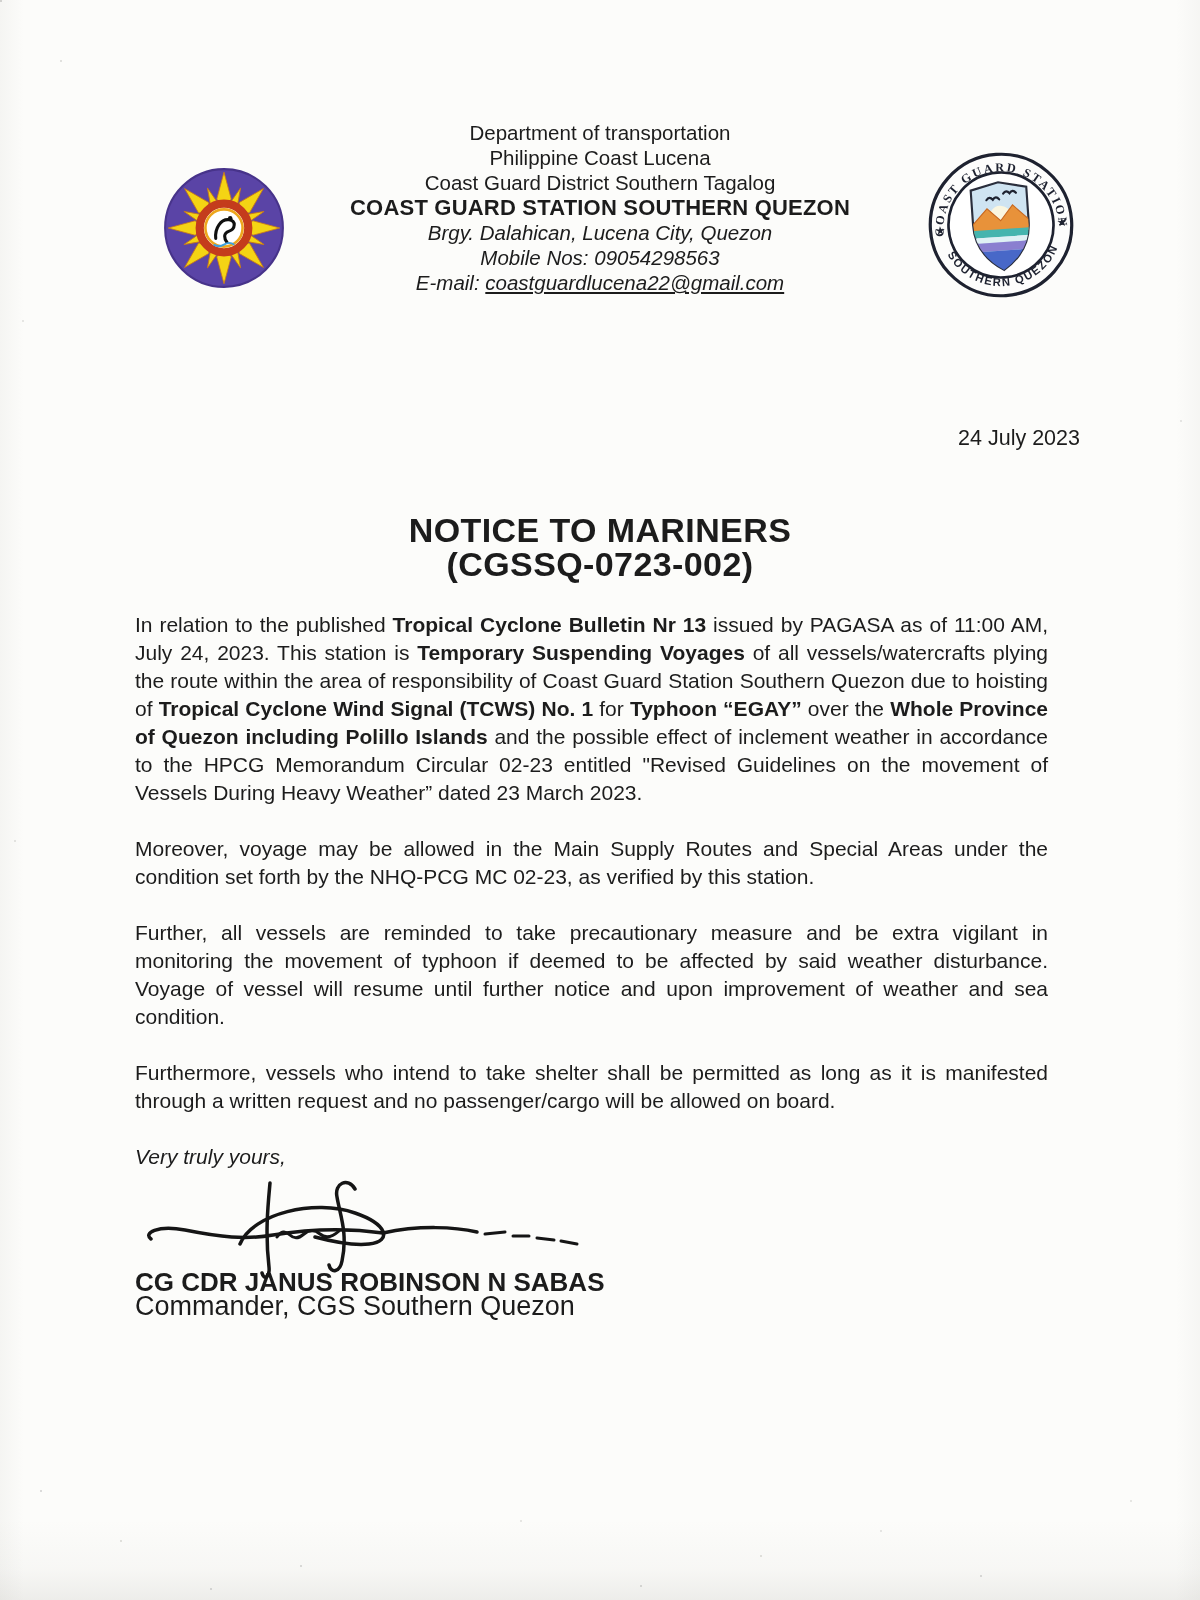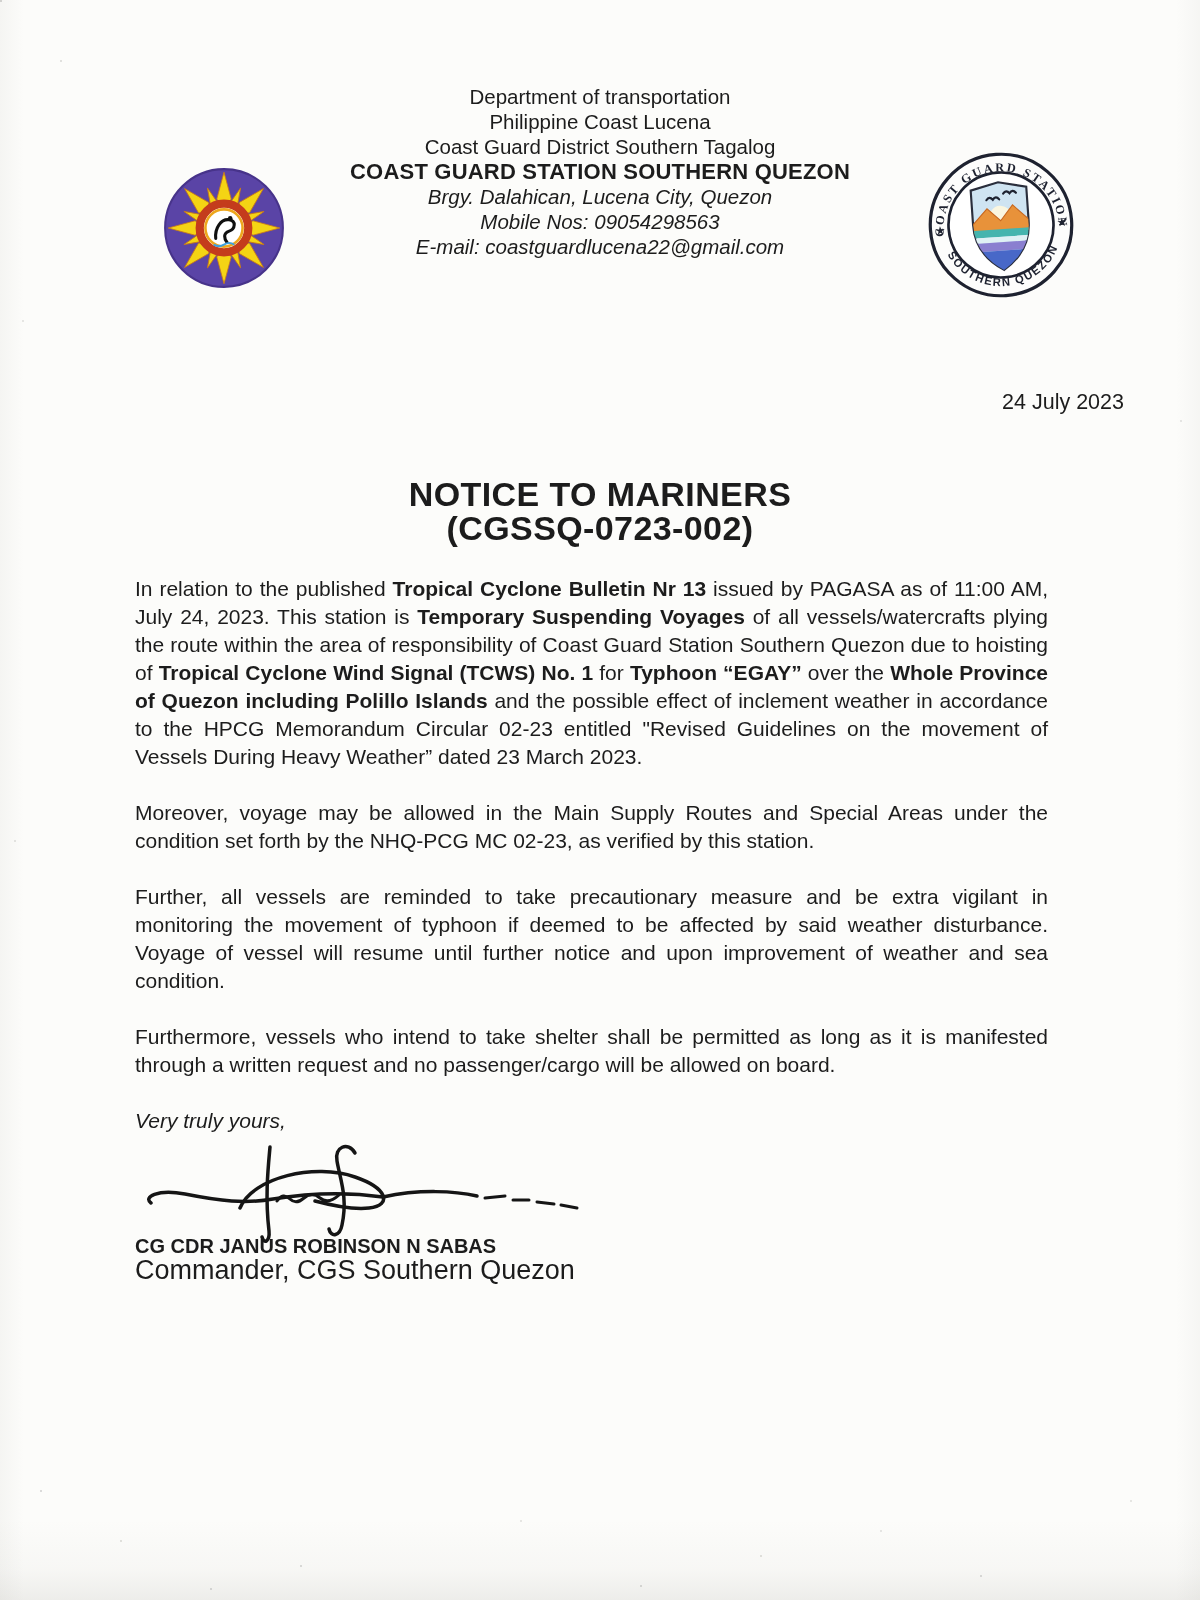--- a/index.html
+++ b/index.html
@@ -22,37 +22,37 @@
     background:rgba(110,110,105,0.35);
     box-shadow: 40px 1490px 0 rgba(110,110,105,.3), 120px 1540px 0 rgba(110,110,105,.25),
       300px 1565px 0 rgba(110,110,105,.3), 520px 1520px 0 rgba(110,110,105,.2),
       760px 1555px 0 rgba(110,110,105,.25), 980px 1575px 0 rgba(110,110,105,.3),
       1130px 1500px 0 rgba(110,110,105,.2), 60px 60px 0 rgba(110,110,105,.25),
       22px 320px 0 rgba(110,110,105,.2), 14px 840px 0 rgba(110,110,105,.22),
       1180px 420px 0 rgba(110,110,105,.2), 640px 1585px 0 rgba(110,110,105,.3),
       210px 1588px 0 rgba(110,110,105,.3), 880px 1530px 0 rgba(110,110,105,.2);
     pointer-events:none;
   }
-  .letterhead { padding-top:84px; text-align:center; line-height:25px; font-size:20.5px; }
+  .letterhead { padding-top:120px; text-align:center; line-height:25px; font-size:20.5px; }
   .lh-line { white-space:nowrap; }
   .lh-bold  { font-weight:bold; font-size:22px; letter-spacing:.2px; }
   .lh-italic{ font-style:italic; }
-  .email    { font-style:italic; color:#1c1c1c; cursor:pointer; }
+  .email    { font-style:italic; text-decoration:underline; color:#1c1c1c; cursor:pointer; }
   .seal { position:absolute; }
   .seal-left  { left:162px; top:166px; width:124px; height:124px; }
   .seal-right { left:926px; top:150px; width:150px; height:150px; transform:rotate(-4deg); }
-  .date-line { margin-top:130px; text-align:right; padding-right:76px; font-size:21.5px; line-height:26px; }
+  .date-line { margin-top:130px; text-align:right; padding-right:120px; font-size:21.5px; line-height:26px; }
   .doc-title { margin-top:62px; text-align:center; font-weight:bold; font-size:34px; line-height:34px; letter-spacing:.4px; }
   .body-text { margin:30px 152px 0 135px; font-size:21px; line-height:28px; text-align:justify; }
   .para { margin-bottom:28px; }
   .b { font-weight:bold; }
   .valediction { margin-bottom:14px;font-style:italic; }
   .sig-area { position:relative; height:86px; }
   .sig-svg { position:absolute; left:10px; top:-14px; width:455px; height:125px; z-index:2; pointer-events:none; }
-  .sig-name  { font-weight:bold; font-size:20px; line-height:22px; position:relative; z-index:1; }
+  .sig-name  { font-weight:bold; font-size:26px; line-height:22px; position:relative; z-index:1; }
   .sig-title { font-size:27px; line-height:23px; margin-top:2px; }
 </style>
 </head>
 <body>
 
 <div class="page">
 
   <svg class="seal seal-left" viewBox="0 0 120 120">
     <circle cx="60" cy="60" r="57" stroke="#47338a" stroke-width="2" fill="#5a44a6"></circle>
     <g stroke="#c87818" stroke-width="0.8" fill="#f4d414">

